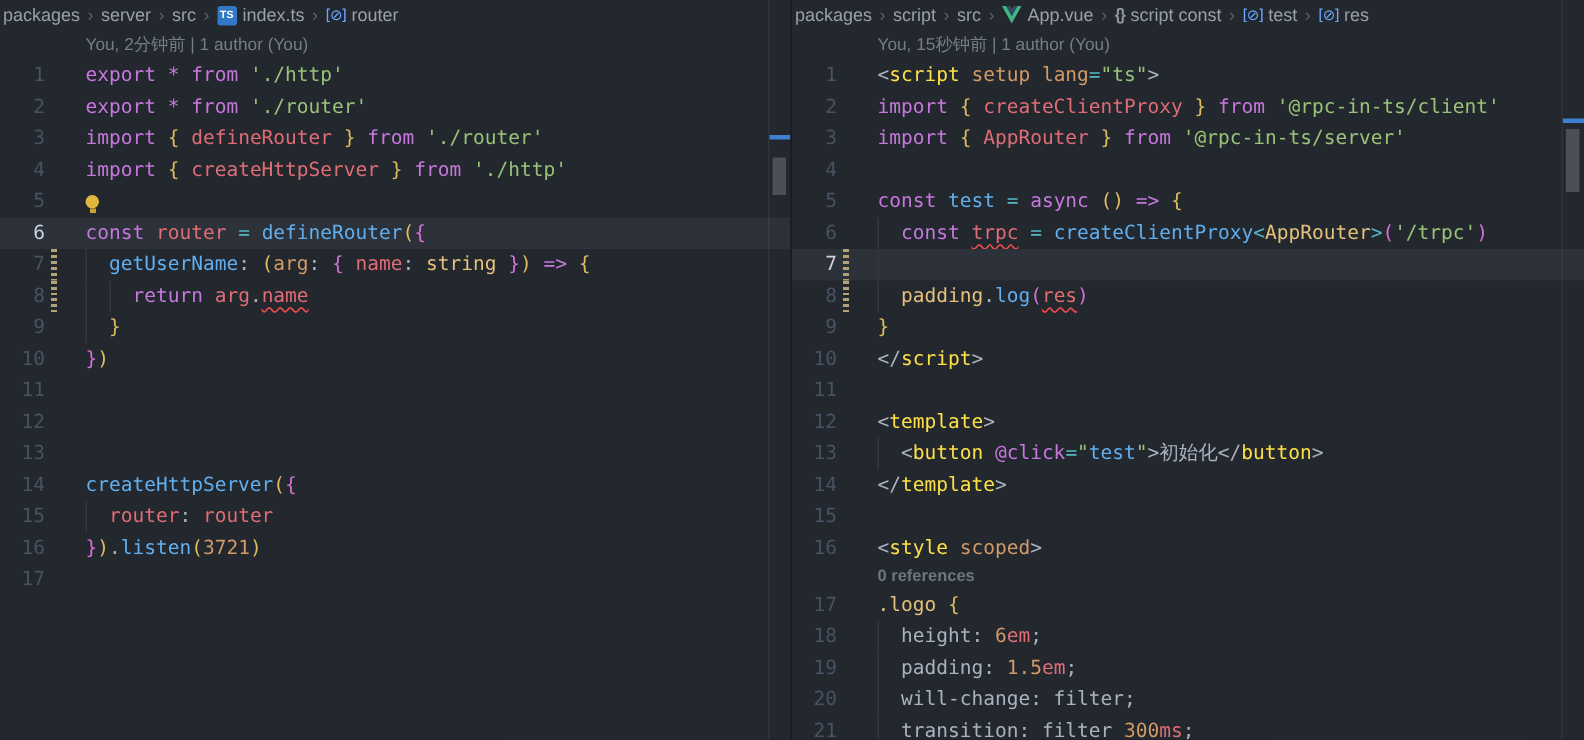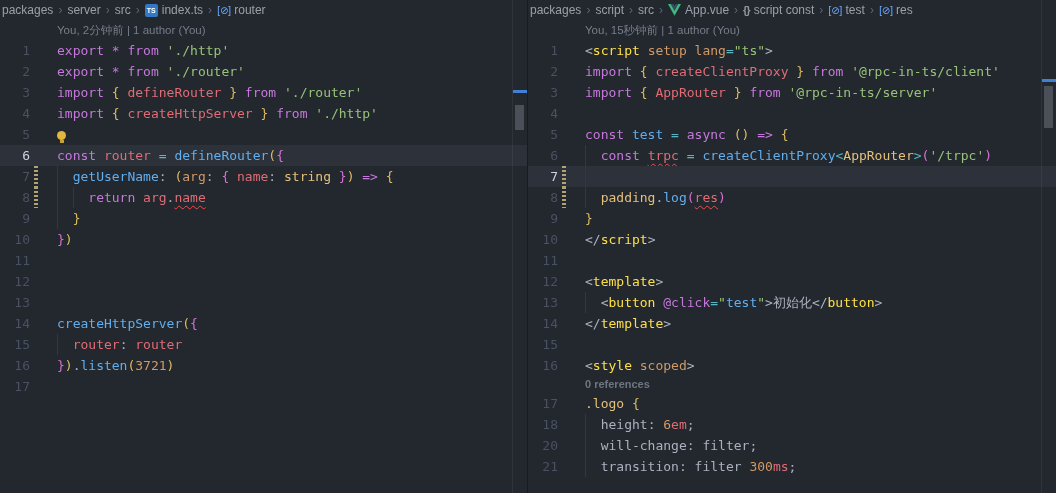--- a/index.html
+++ b/index.html
@@ -152,20 +152,21 @@
         <div class="line"><span class="ln">10</span><span class="gm"></span><span class="lt"><span class="p">&lt;/</span><span class="tag">script</span><span class="p">&gt;</span></span></div>
         <div class="line"><span class="ln">11</span><span class="gm"></span><span class="lt"></span></div>
         <div class="line"><span class="ln">12</span><span class="gm"></span><span class="lt"><span class="p">&lt;</span><span class="tag">template</span><span class="p">&gt;</span></span></div>
         <div class="line"><span class="ln">13</span><span class="gm"></span><span class="guide" style="left: 57px;"></span><span class="lt"><span class="p">  </span><span class="p">&lt;</span><span class="tag">button</span><span class="p"> </span><span class="k">@click</span><span class="o">=</span><span class="s">"</span><span class="f">test</span><span class="s">"</span><span class="p">&gt;</span><span class="p">初始化</span><span class="p">&lt;/</span><span class="tag">button</span><span class="p">&gt;</span></span></div>
         <div class="line"><span class="ln">14</span><span class="gm"></span><span class="lt"><span class="p">&lt;/</span><span class="tag">template</span><span class="p">&gt;</span></span></div>
         <div class="line"><span class="ln">15</span><span class="gm"></span><span class="lt"></span></div>
         <div class="line"><span class="ln">16</span><span class="gm"></span><span class="lt"><span class="p">&lt;</span><span class="tag">style</span><span class="p"> </span><span class="at">scoped</span><span class="p">&gt;</span></span></div>
         <div class="lens">0 references</div>
         <div class="line"><span class="ln">17</span><span class="gm"></span><span class="lt"><span class="t">.logo</span><span class="p"> </span><span class="b1">{</span></span></div>
         <div class="line"><span class="ln">18</span><span class="gm"></span><span class="guide" style="left: 57px;"></span><span class="lt"><span class="p">  </span><span class="p">height</span><span class="p">:</span><span class="p"> </span><span class="n">6</span><span class="v">em</span><span class="p">;</span></span></div>
+        <div class="line"><span class="ln">19</span><span class="gm"></span><span class="guide" style="left: 57px;"></span><span class="lt"><span class="p">  </span><span class="p">padding</span><span class="p">:</span><span class="p"> </span><span class="n">1.5</span><span class="v">em</span><span class="p">;</span></span></div>
         <div class="line"><span class="ln">20</span><span class="gm"></span><span class="guide" style="left: 57px;"></span><span class="lt"><span class="p">  </span><span class="p">will-change</span><span class="p">:</span><span class="p"> </span><span class="p">filter</span><span class="p">;</span></span></div>
         <div class="line"><span class="ln">21</span><span class="gm"></span><span class="guide" style="left: 57px;"></span><span class="lt"><span class="p">  </span><span class="p">transition</span><span class="p">:</span><span class="p"> </span><span class="p">filter</span><span class="p"> </span><span class="n">300</span><span class="v">ms</span><span class="p">;</span></span></div>
       </div>
       <div class="ruler">
         <div class="rmark" style="top: 79px; height: 3px; background: rgb(63, 127, 212);"></div>
         <div class="rthumb" style="top: 86px; height: 42px;"></div>
       </div>
     </div>
 </div>
 

